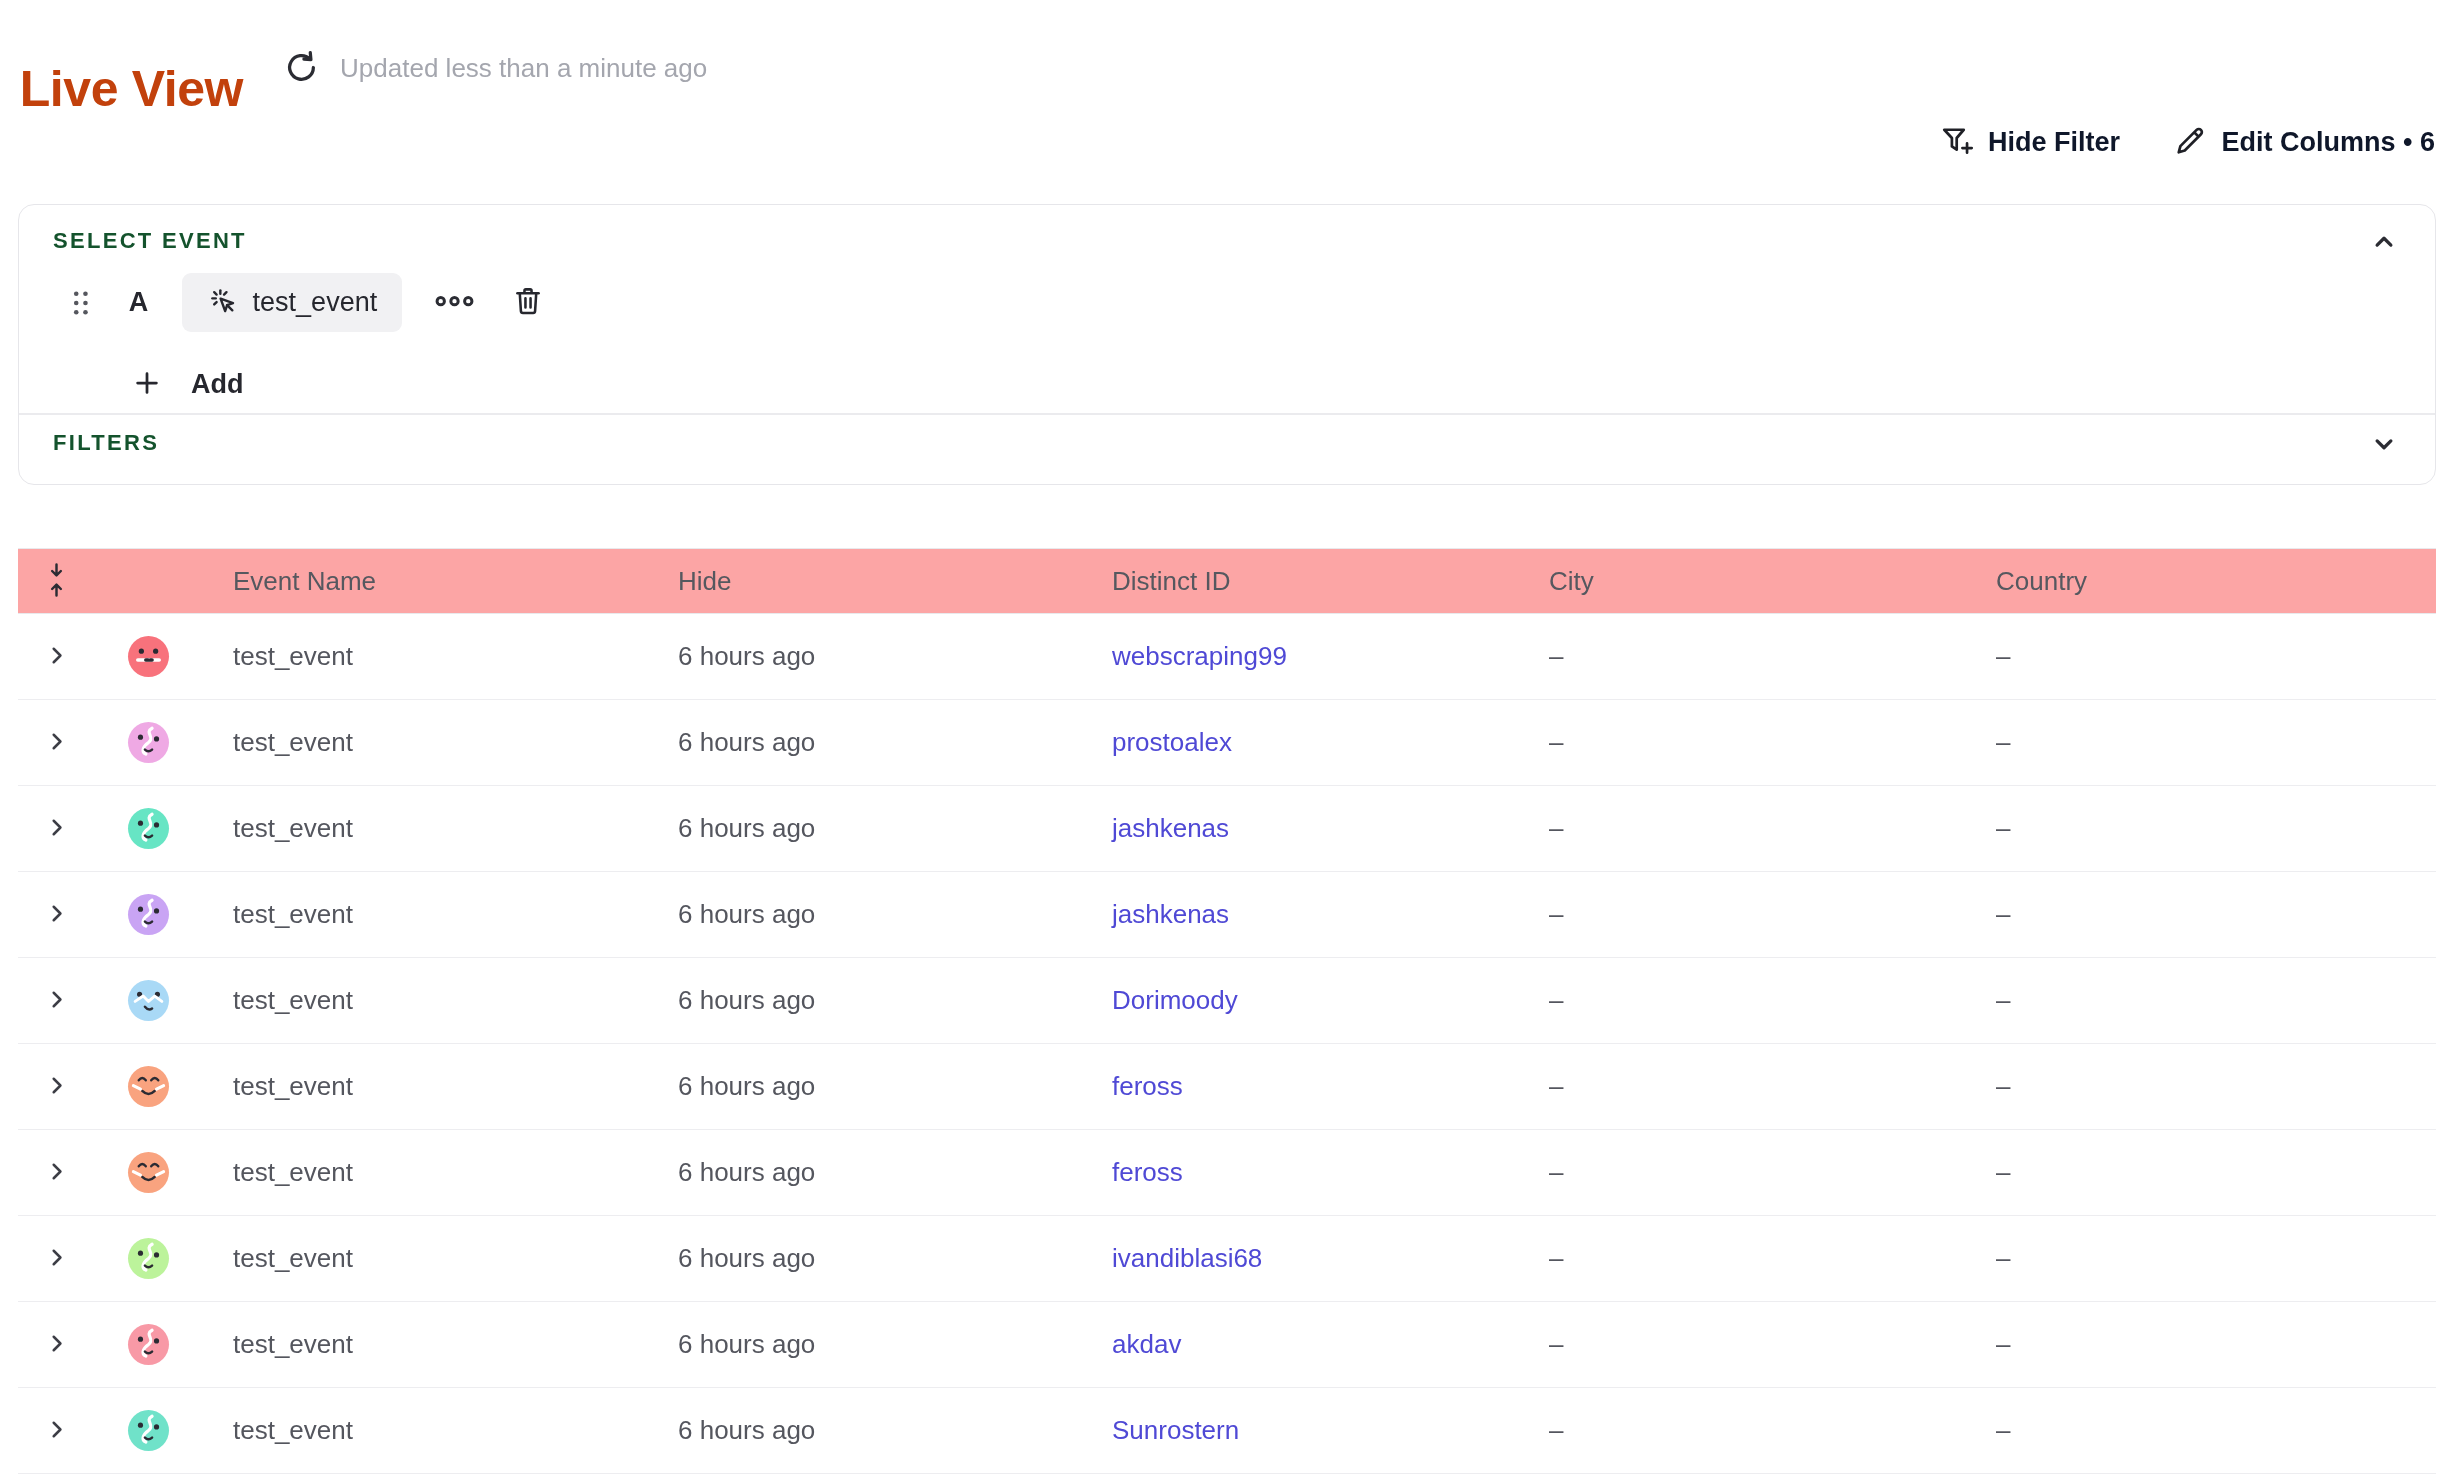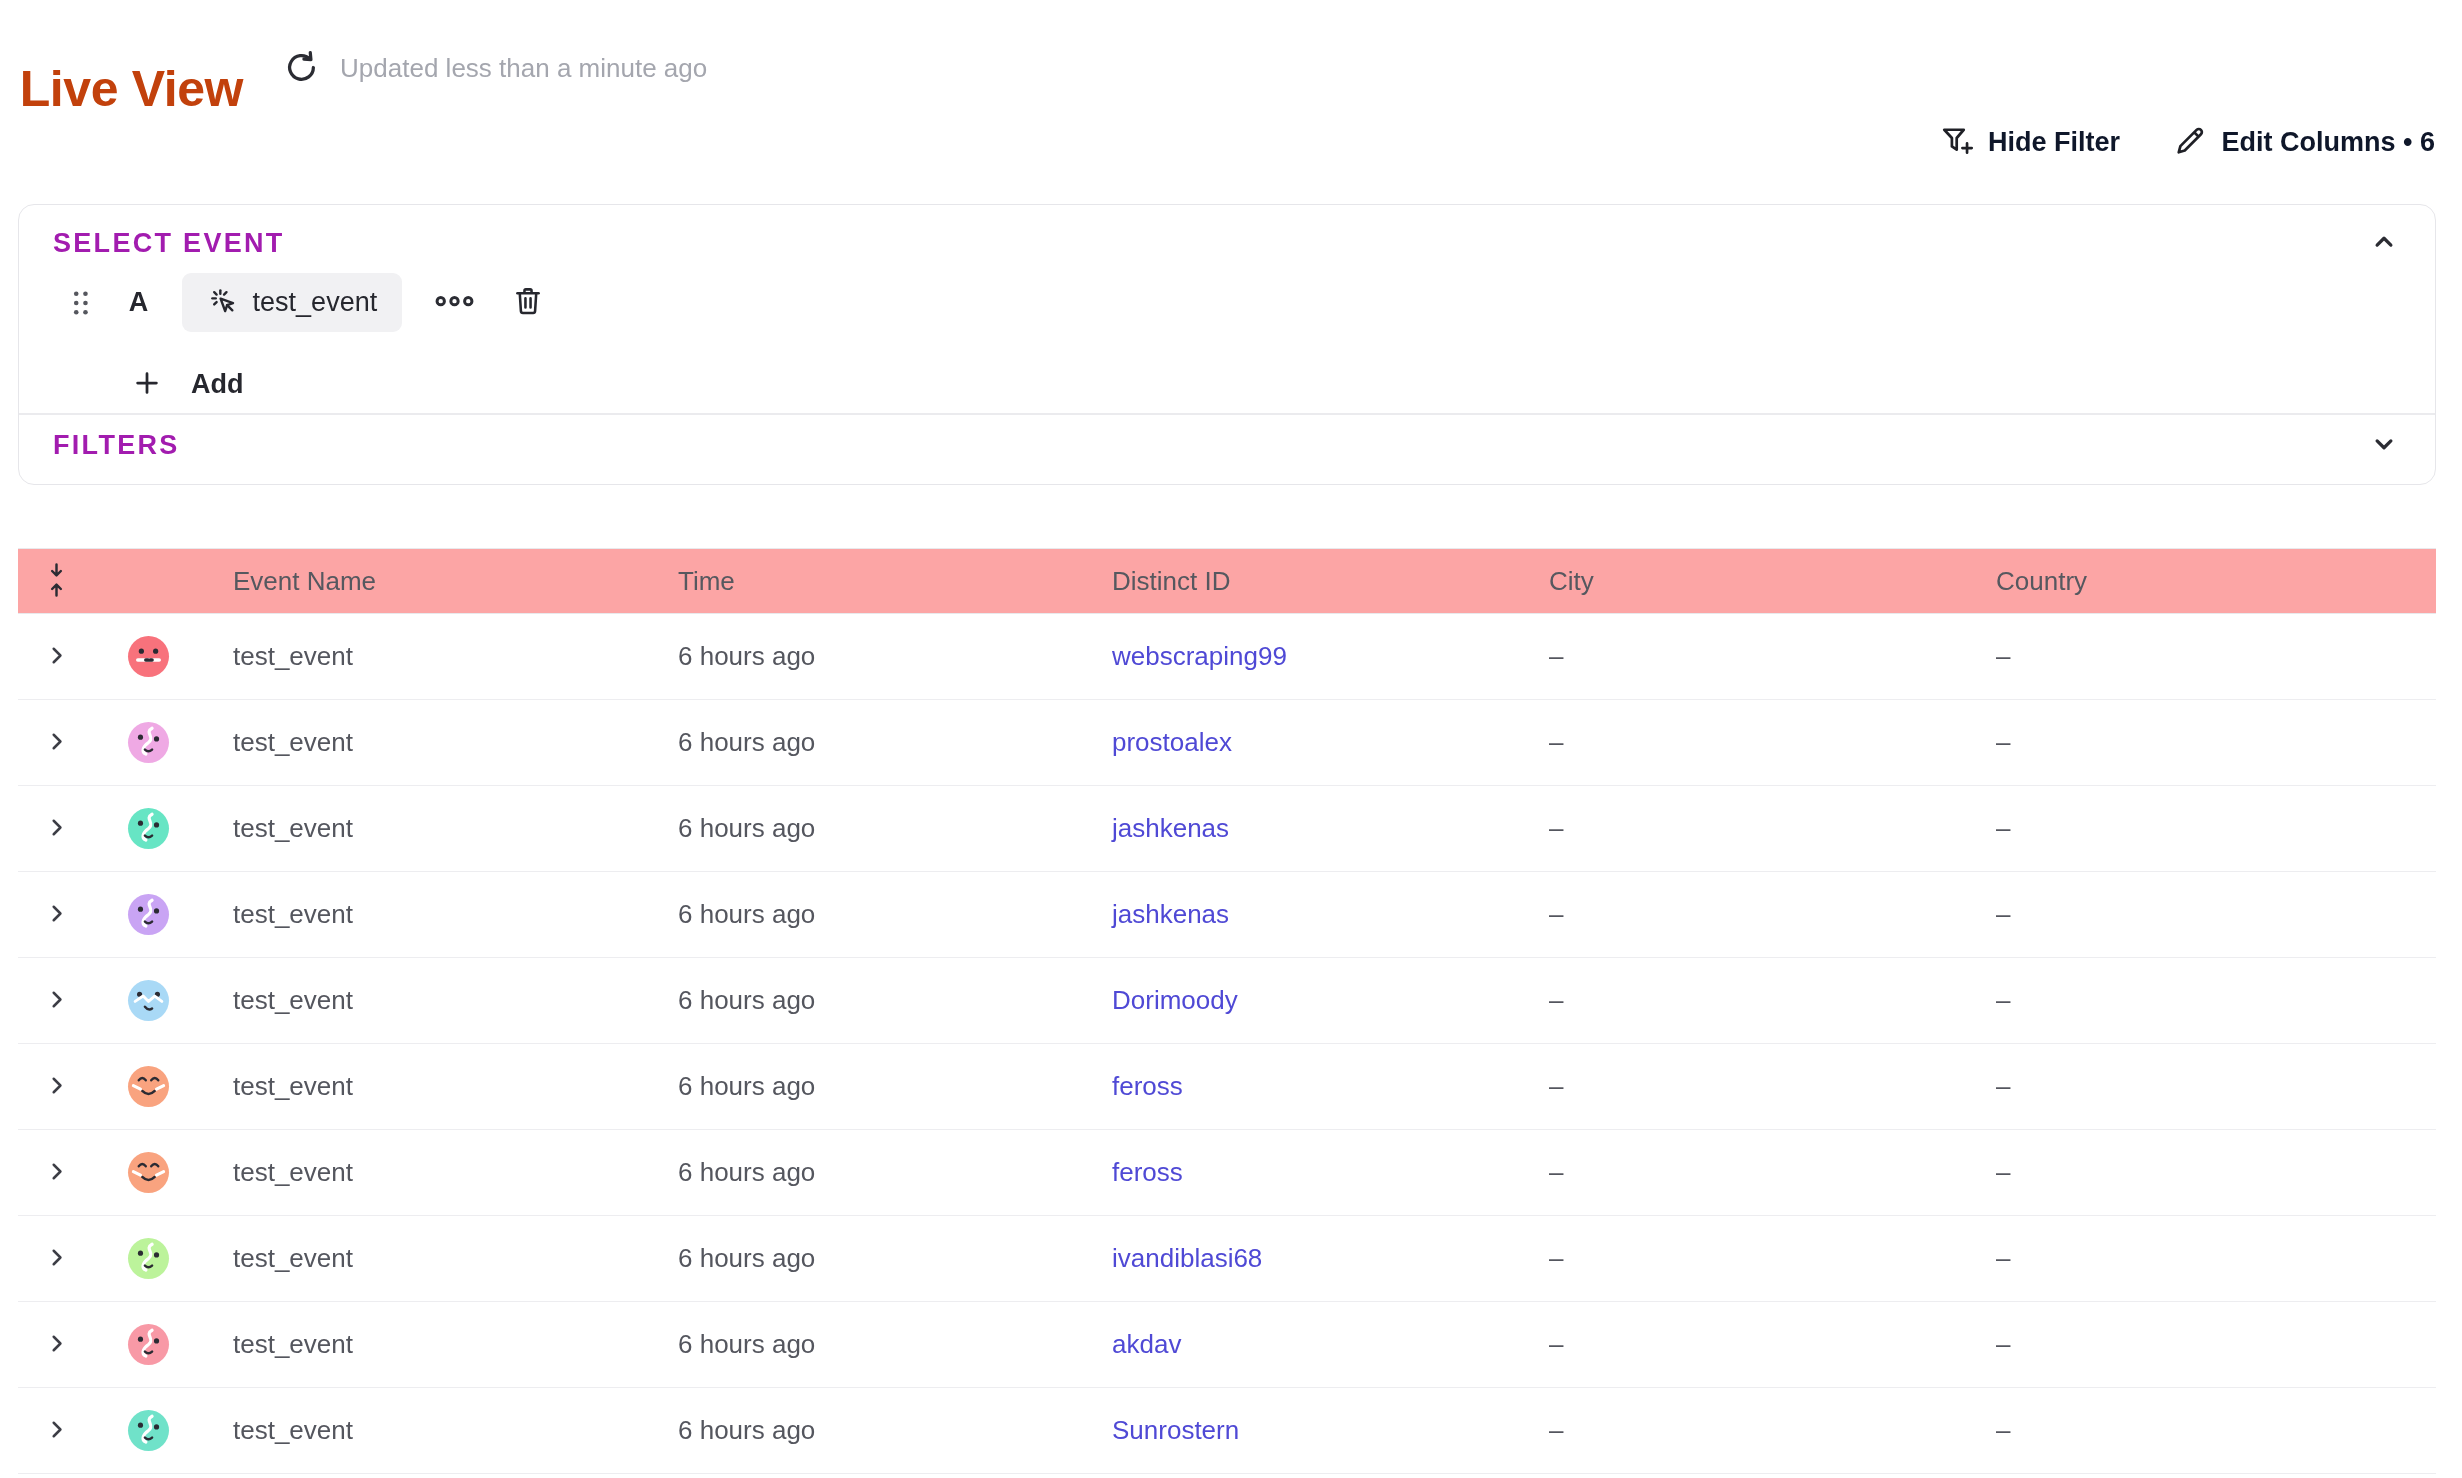--- a/index.html
+++ b/index.html
@@ -16,21 +16,21 @@
   .toolbar { position: absolute; top: 106px; right: 27px; height: 72px; display: flex; align-items: center; }
   .tool-btn { display: flex; align-items: center; gap: 13.4px; background: none; border: none; cursor: pointer; font-family: "Liberation Sans", sans-serif; }
   .tool-btn .tool-label { font-size: 27px; font-weight: 600; color: #0f172a; }
   .tool-btn + .tool-btn { margin-left: 52px; }
   .search-box { margin-left: 55px; width: 283px; height: 64px; background: #f2f2f3; border-radius: 14.3px; display: flex; align-items: center; padding: 0 18px 0 21.5px; }
   .search-box input { border: none; outline: none; background: transparent; font-size: 26px; color: #3a3b42; width: 100%; margin-left: 14.3px; font-family: "Liberation Sans", sans-serif; }
   .search-box input::placeholder { color: #9b9da5; }
 
   
   .panel { position: absolute; left: 18px; top: 204px; width: 2418px; height: 281px; background: #fff; border: 1.8px solid #e6e6ea; border-radius: 16px; }
-  .section-label { font-size: 27px; font-weight: 700; letter-spacing: 2.3px; color: #a21caf; }
+  .section-label { font-size: 22px; font-weight: 700; letter-spacing: 2.3px; color: #14532d; }
   .select-label { position: absolute; left: 34px; top: 23px; }
   .event-row { position: absolute; left: 0; top: 66px; height: 63px; display: flex; align-items: center; }
   .drag-handle { margin-left: 52px; cursor: grab; display: flex; }
   .row-letter { margin-left: 38px; font-size: 27px; font-weight: 600; color: #26272e; }
   .event-chip { margin-left: 34px; height: 59px; background: #f1f1f3; border-radius: 9px; display: flex; align-items: center; gap: 13.4px; padding: 0 25px; border: none; cursor: pointer; }
   .event-chip .chip-label { font-size: 27px; font-weight: 500; color: #26272e; font-family: "Liberation Sans", sans-serif; }
   .more-btn { margin-left: 27px; background: none; border: none; cursor: pointer; display: flex; padding: 5.4px; }
   .trash-btn { margin-left: 32px; background: none; border: none; cursor: pointer; display: flex; }
   .add-btn { position: absolute; left: 113px; top: 154px; height: 50px; display: flex; align-items: center; gap: 29px; background: none; border: none; cursor: pointer; }
   .add-btn .add-label { font-size: 27px; font-weight: 600; color: #26272e; font-family: "Liberation Sans", sans-serif; }
@@ -175,21 +175,21 @@
     <button class="collapse-btn">
       <span class="icon">
         <svg width="27" height="36" viewBox="0 0 20 28" fill="none" stroke="#2b2c33" stroke-width="1.9" stroke-linecap="round" stroke-linejoin="round">
           <path d="M10 2 V10 M6.6 7 L10 10.4 L13.4 7"></path>
           <path d="M10 26 V18 M6.6 21 L10 17.6 L13.4 21"></path>
         </svg>
       </span>
     </button>
     <div></div>
     <div class="header-cell col-event">Event Name</div>
-    <div class="header-cell">Time</div>
+    <div class="header-cell">Hide</div>
     <div class="header-cell">Distinct ID</div>
     <div class="header-cell">City</div>
     <div class="header-cell">Country</div>
   </div>
   <div id="table-body">
   <div class="grid-row data-row">
     <div class="expand-cell">
       <span class="icon">
         <svg width="27" height="27" viewBox="0 0 24 24" fill="none">
           <path d="M9.5 6 L15.5 12 L9.5 18" stroke="#3c3d45" stroke-width="2.2" stroke-linecap="round" stroke-linejoin="round"></path>

